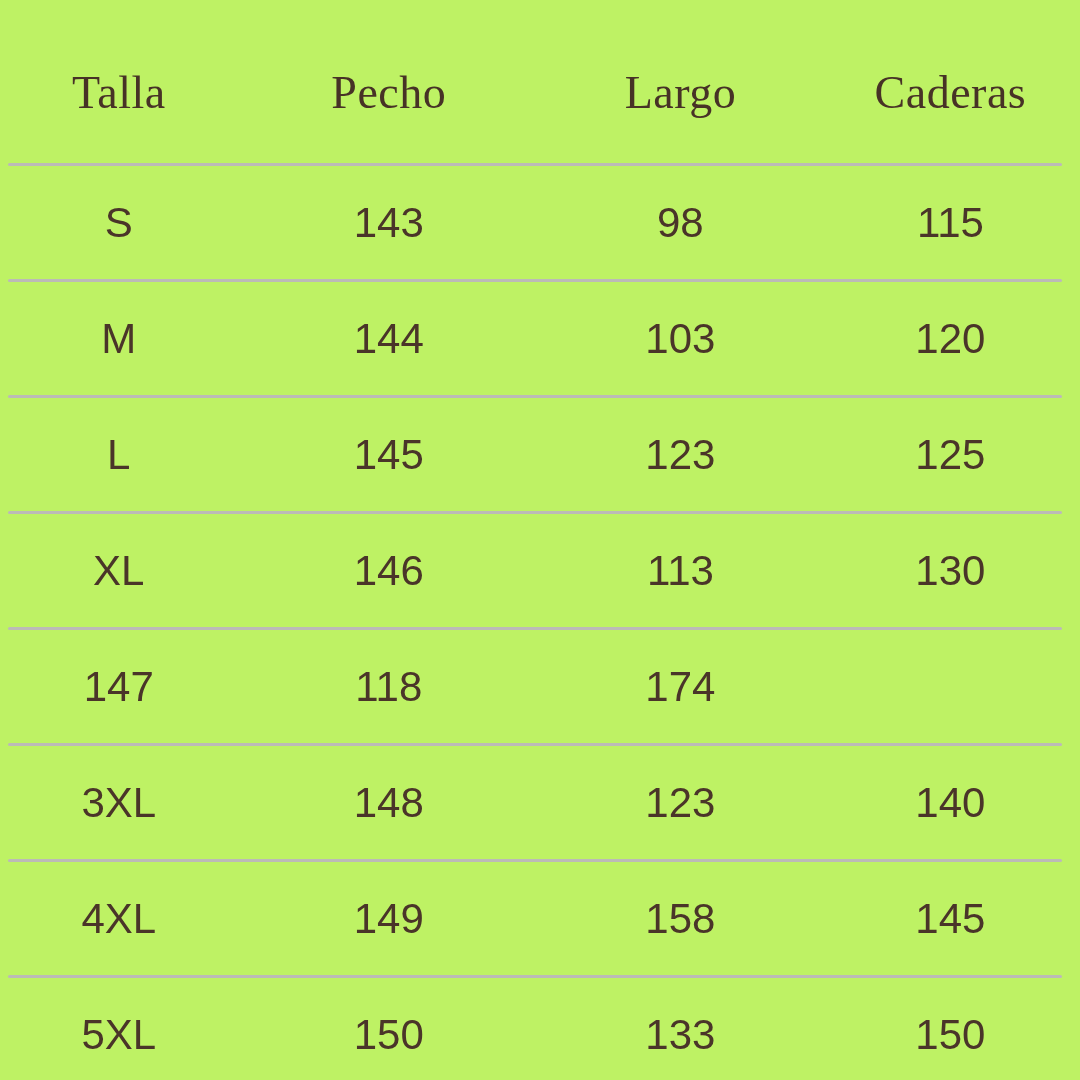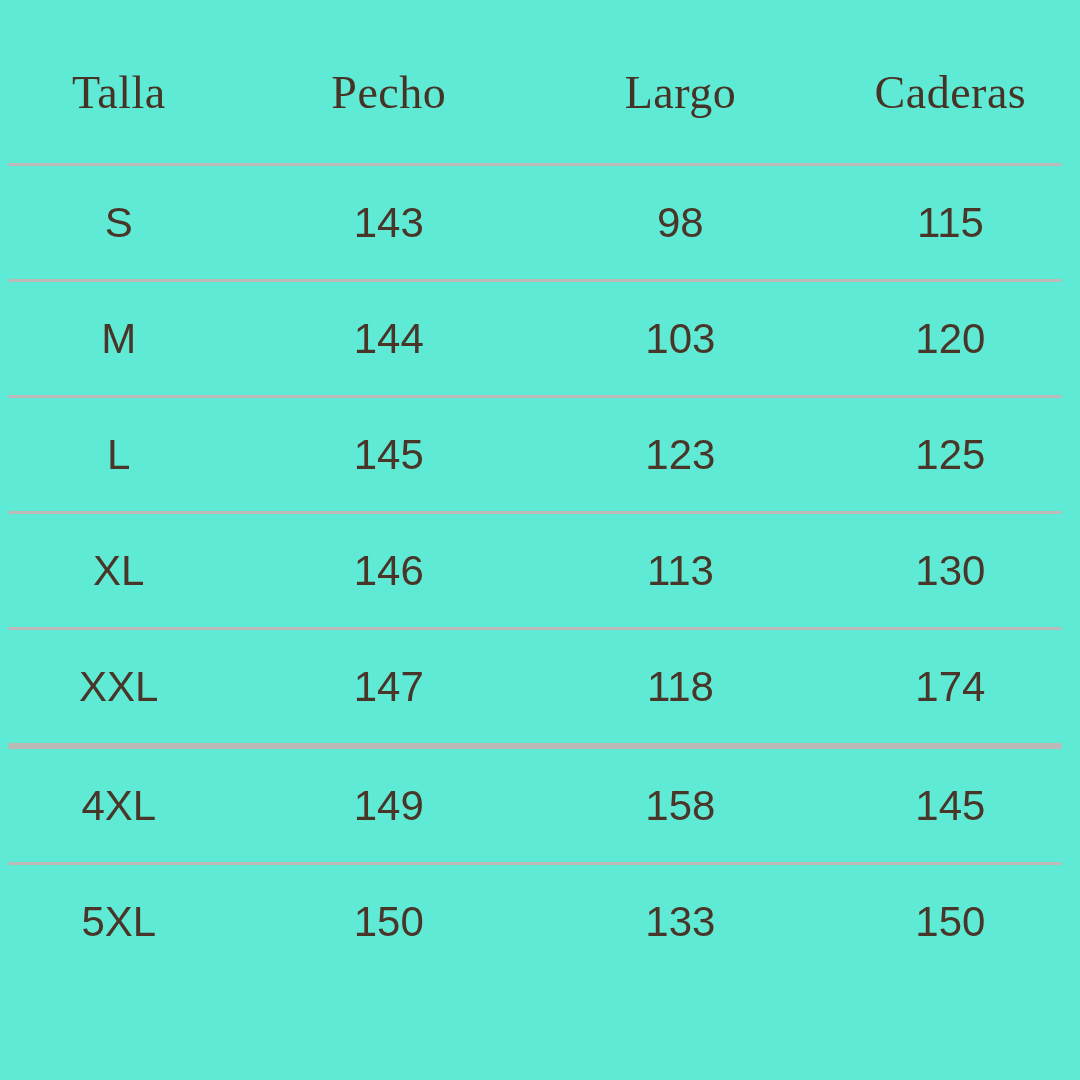--- a/index.html
+++ b/index.html
@@ -3,21 +3,21 @@
 <meta charset="utf-8">
 <style>
   html, body {
     margin: 0;
     padding: 0;
   }
   .page {
     position: relative;
     width: 1080px;
     height: 1080px;
-    background: #5eead4;
+    background: #bef264;
     overflow: hidden;
     font-family: "Liberation Sans", sans-serif;
   }
   .row {
     display: grid;
     grid-template-columns: 22% 28% 26% 24%;
     align-items: center;
     text-align: center;
   }
   .header-row {
@@ -85,27 +85,32 @@
 
   <div class="row data-row">
     <div class="data-cell">XL</div>
     <div class="data-cell">146</div>
     <div class="data-cell">113</div>
     <div class="data-cell">130</div>
   </div>
   <div class="divider"></div>
 
   <div class="row data-row">
-    <div class="data-cell">XXL</div>
     <div class="data-cell">147</div>
     <div class="data-cell">118</div>
     <div class="data-cell">174</div>
   </div>
   <div class="divider"></div>
 
+  <div class="row data-row">
+    <div class="data-cell">3XL</div>
+    <div class="data-cell">148</div>
+    <div class="data-cell">123</div>
+    <div class="data-cell">140</div>
+  </div>
   <div class="divider"></div>
 
   <div class="row data-row">
     <div class="data-cell">4XL</div>
     <div class="data-cell">149</div>
     <div class="data-cell">158</div>
     <div class="data-cell">145</div>
   </div>
   <div class="divider"></div>
 

